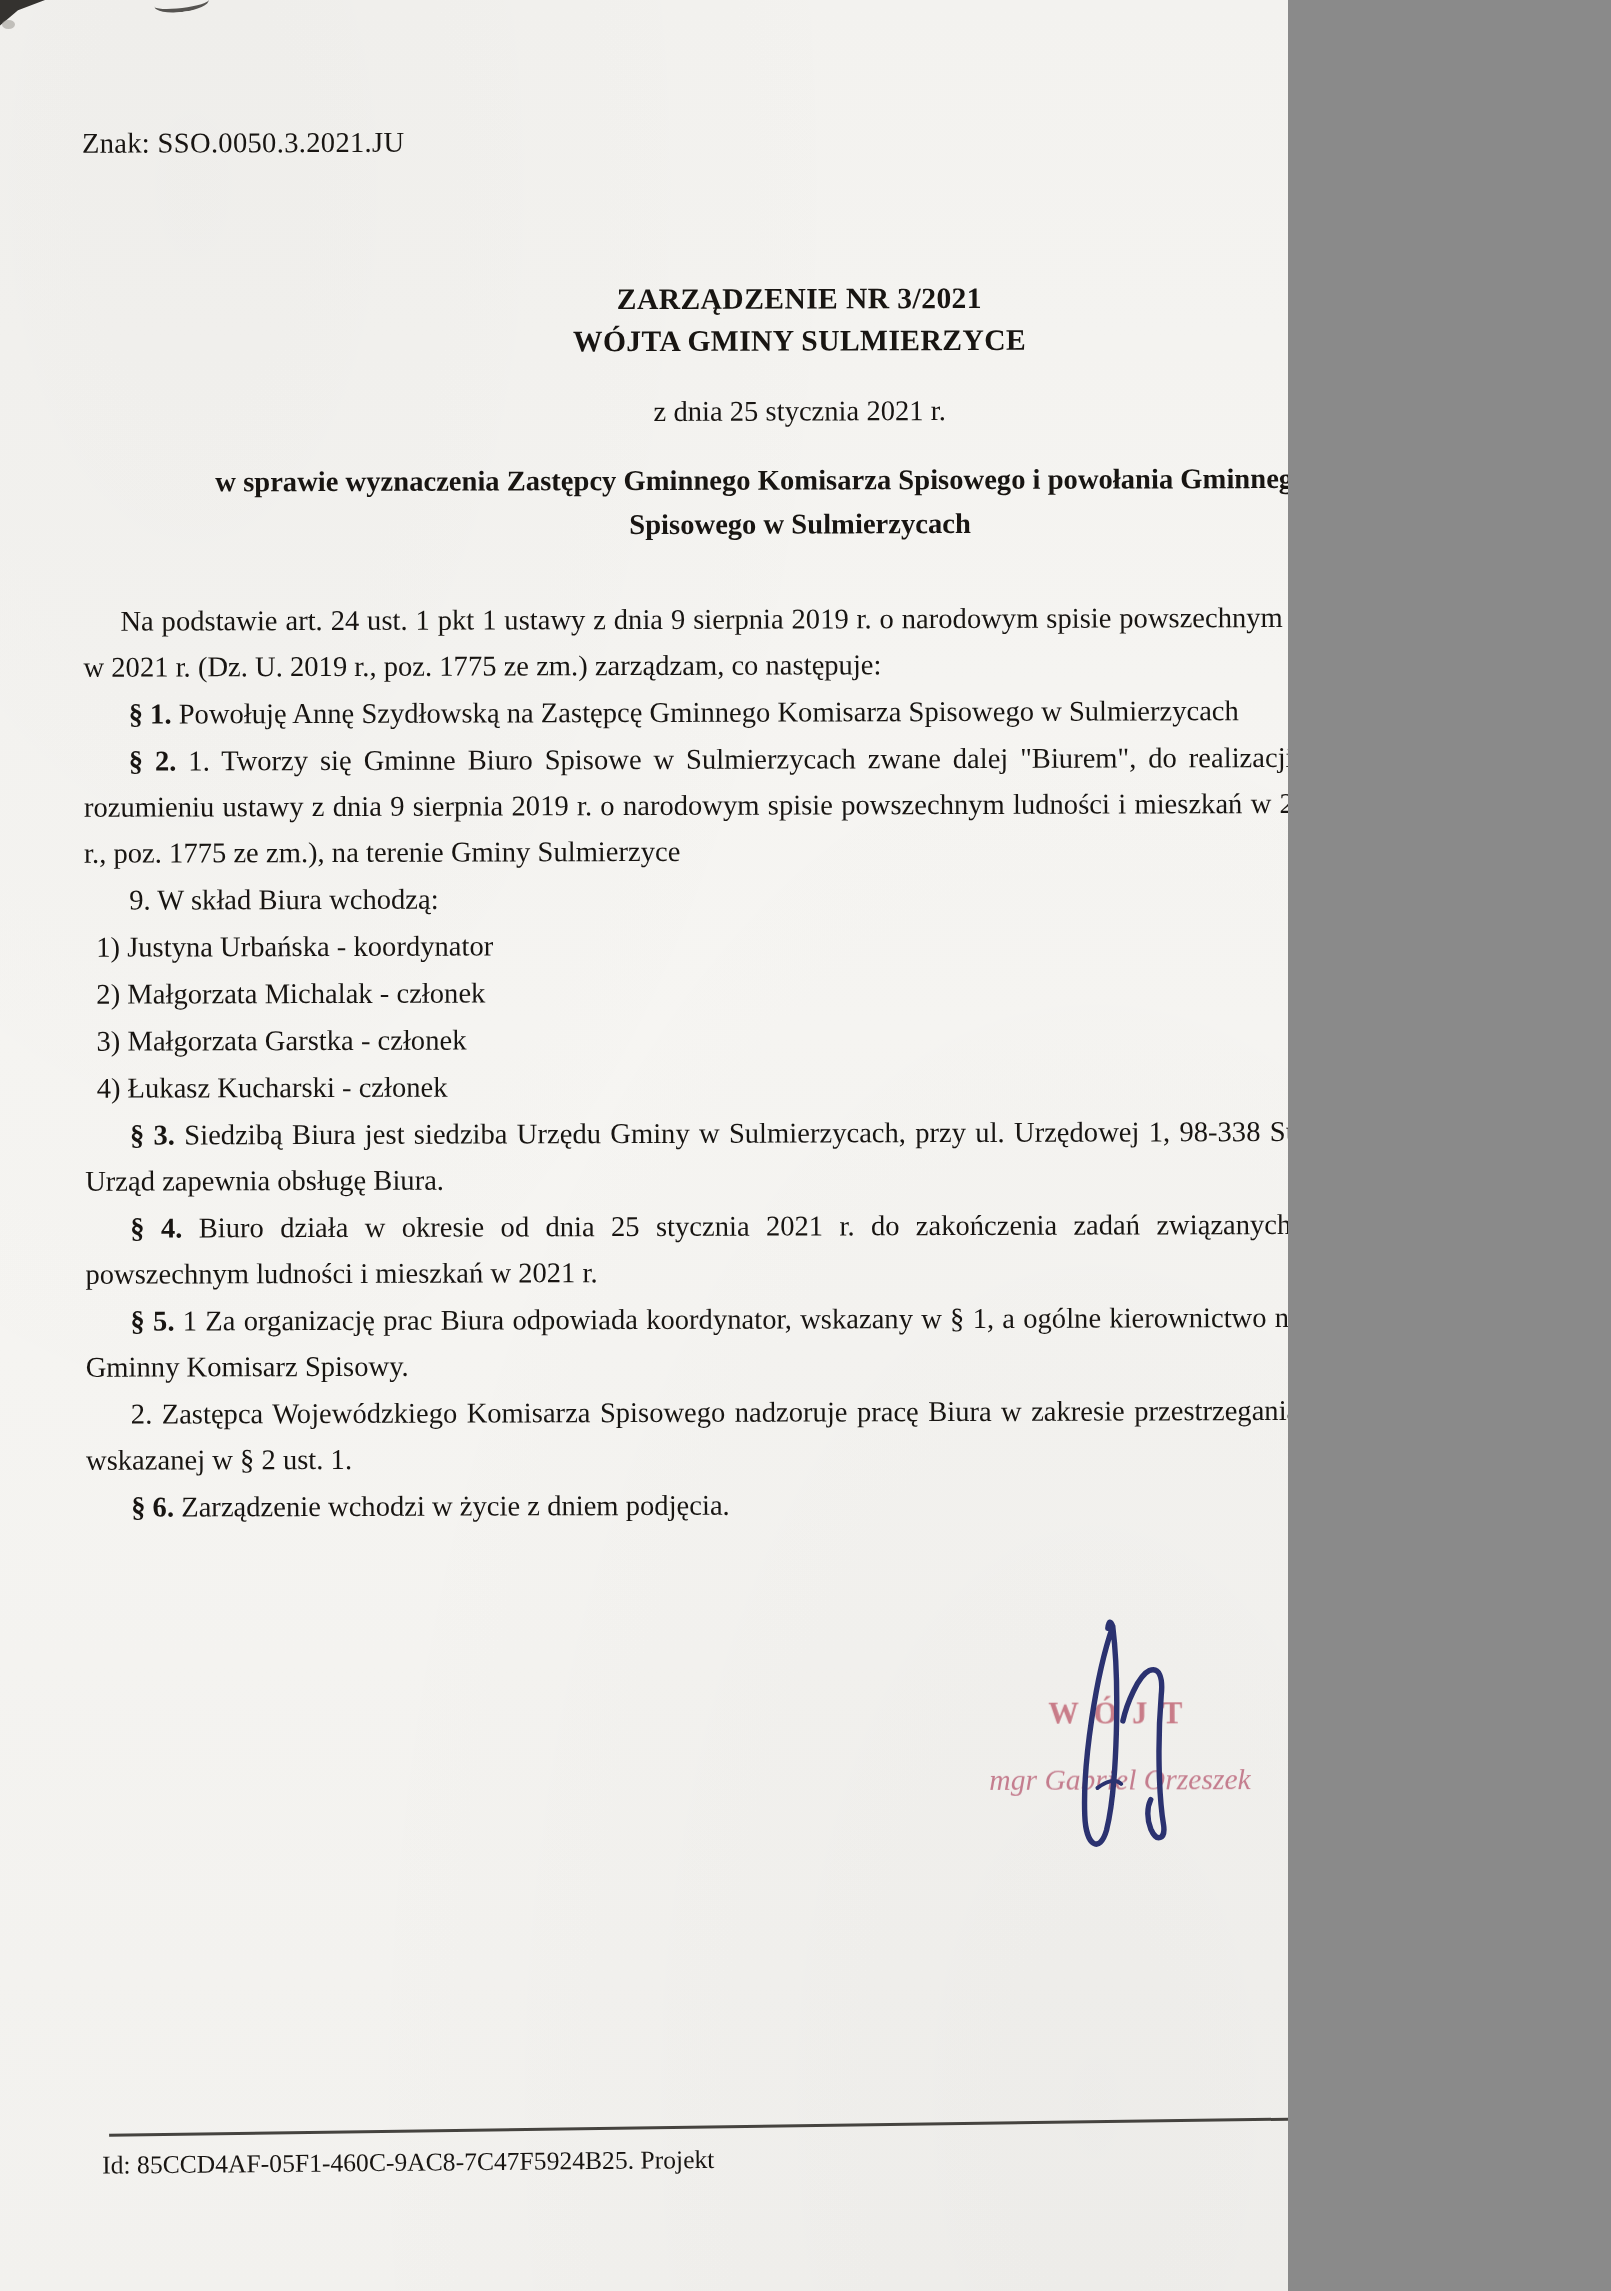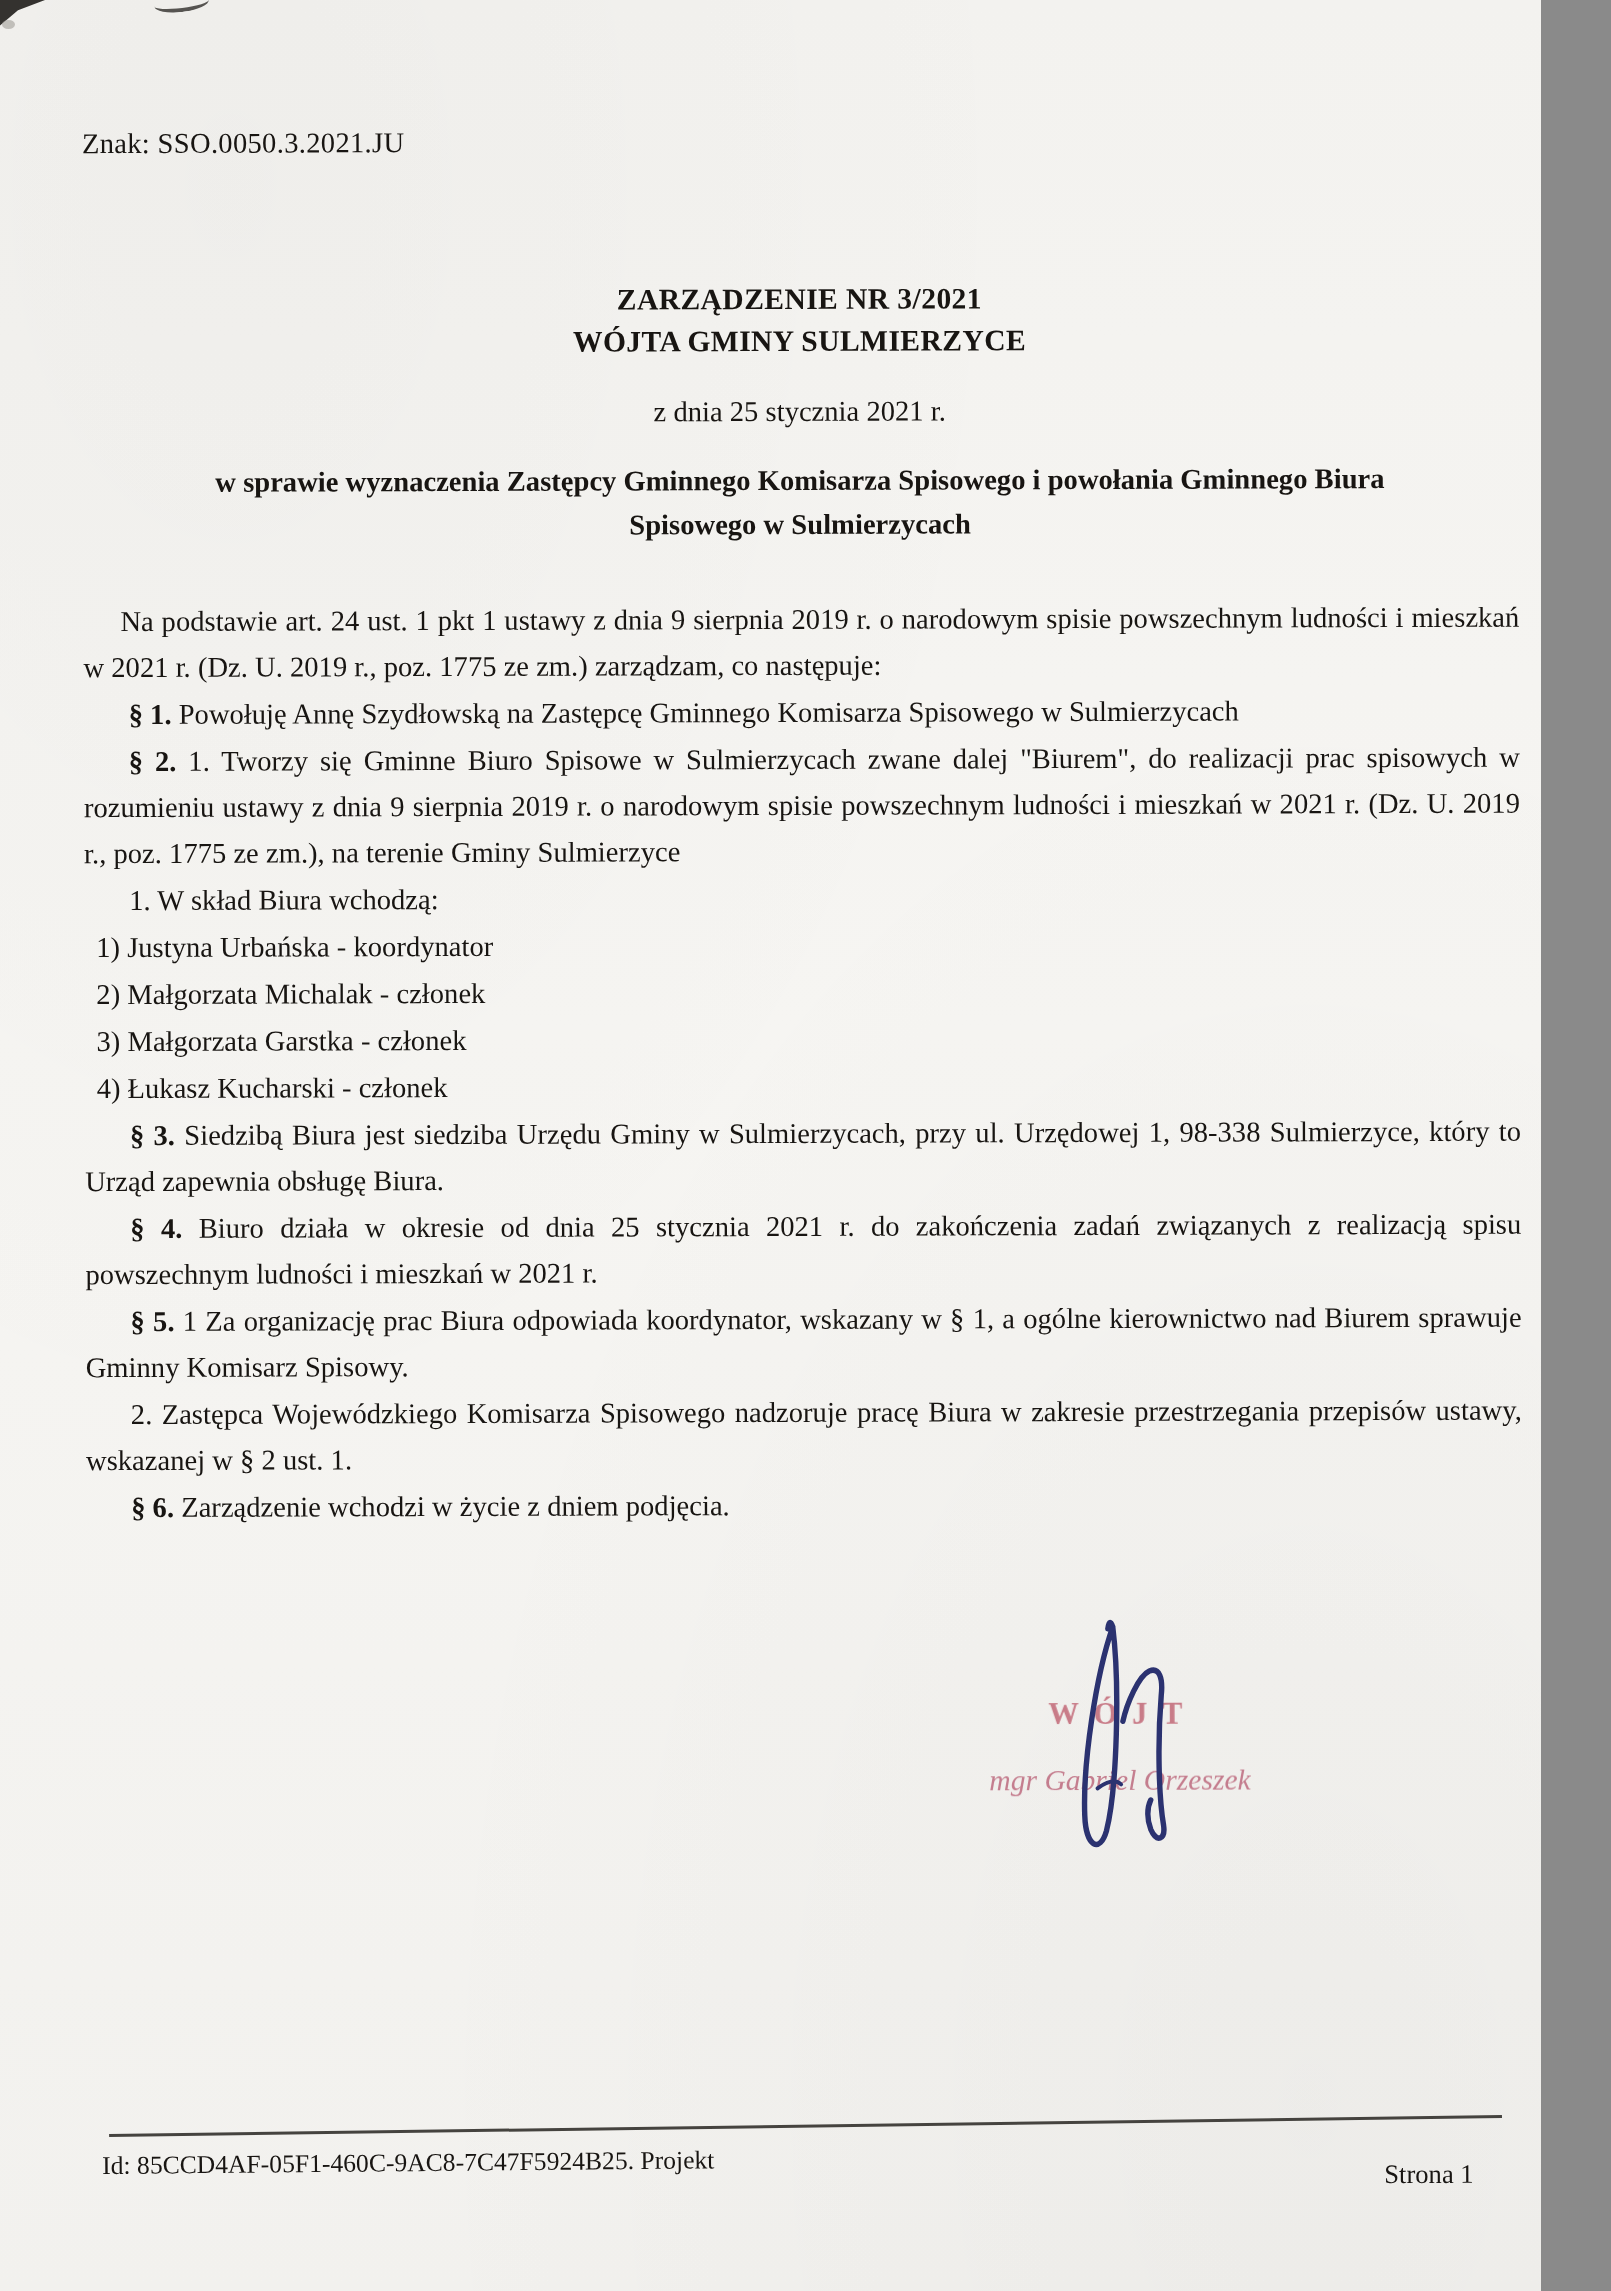--- a/index.html
+++ b/index.html
@@ -1,23 +1,22 @@
 <!DOCTYPE html>
 <html lang="pl"><head>
 <meta charset="utf-8">
 <style>
   html,body{margin:0;padding:0;background:#8a8a8a;}
   .page{
     position:relative;
-    width:1517px;height:2291px;
+    width:1288px;height:2291px;
     background:linear-gradient(180deg,#f3f2ef 0%,#f6f5f2 45%,#f2f1ee 100%);
     font-family:"Liberation Serif",serif;
     color:#181512;
     overflow:hidden;
-    padding-left:24px;
   }
   .texture{
     position:absolute;inset:0;pointer-events:none;
     background:
       radial-gradient(ellipse at 15% 8%, rgba(0,0,0,0.018), transparent 45%),
       radial-gradient(ellipse at 85% 92%, rgba(0,0,0,0.022), transparent 50%),
       radial-gradient(ellipse at 50% 50%, rgba(255,255,255,0.03), transparent 70%);
   }
   .content{position:absolute;inset:0;transform:rotate(-0.18deg);}
   .znak{position:absolute;left:85px;top:126px;font-size:28.6px;letter-spacing:0.3px;}
@@ -81,21 +80,21 @@
     </div>
 
     <div class="date-line">z dnia 25 stycznia 2021 r.</div>
 
     <div class="subject">w sprawie wyznaczenia Zastępcy Gminnego Komisarza Spisowego i powołania Gminnego Biura Spisowego w Sulmierzycach</div>
 
     <div class="body-flow" id="body-flow">
         <p class="ind38"><span>Na podstawie art. 24 ust. 1 pkt 1 ustawy z dnia 9 sierpnia 2019 r. o narodowym spisie powszechnym ludności i mieszkań w 2021 r. (Dz. U. 2019 r., poz. 1775 ze zm.) zarządzam, co następuje:</span></p>
         <p class="ind46 noj"><b>§ 1.</b><span> Powołuję Annę Szydłowską na Zastępcę Gminnego Komisarza Spisowego w Sulmierzycach</span></p>
         <p class="ind46"><b>§ 2.</b><span> 1. Tworzy się Gminne Biuro Spisowe w Sulmierzycach zwane dalej "Biurem", do realizacji prac spisowych w rozumieniu ustawy z dnia 9 sierpnia 2019 r. o narodowym spisie powszechnym ludności i mieszkań w 2021 r. (Dz. U. 2019 r., poz. 1775 ze zm.), na terenie Gminy Sulmierzyce</span></p>
-        <p class="ind46 noj"><span>1. W skład Biura wchodzą:</span></p>
+        <p class="ind46 noj"><span>9. W skład Biura wchodzą:</span></p>
         <p class="list"><span>1) Justyna Urbańska - koordynator</span></p>
         <p class="list"><span>2) Małgorzata Michalak - członek</span></p>
         <p class="list"><span>3) Małgorzata Garstka - członek</span></p>
         <p class="list"><span>4) Łukasz Kucharski - członek</span></p>
         <p class="ind46"><b>§ 3.</b><span> Siedzibą Biura jest siedziba Urzędu Gminy w Sulmierzycach, przy ul. Urzędowej 1, 98-338 Sulmierzyce, który to Urząd zapewnia obsługę Biura.</span></p>
         <p class="ind46"><b>§ 4.</b><span> Biuro działa w okresie od dnia 25 stycznia 2021 r. do zakończenia zadań związanych z realizacją spisu powszechnym ludności i mieszkań w 2021 r.</span></p>
         <p class="ind46"><b>§ 5.</b><span> 1 Za organizację prac Biura odpowiada koordynator, wskazany w § 1, a ogólne kierownictwo nad Biurem sprawuje Gminny Komisarz Spisowy.</span></p>
         <p class="ind46"><span>2. Zastępca Wojewódzkiego Komisarza Spisowego nadzoruje pracę Biura w zakresie przestrzegania przepisów ustawy, wskazanej w § 2 ust. 1.</span></p>
         <p class="ind46 noj"><b>§ 6.</b><span> Zarządzenie wchodzi w życie z dniem podjęcia.</span></p>
       </div>

